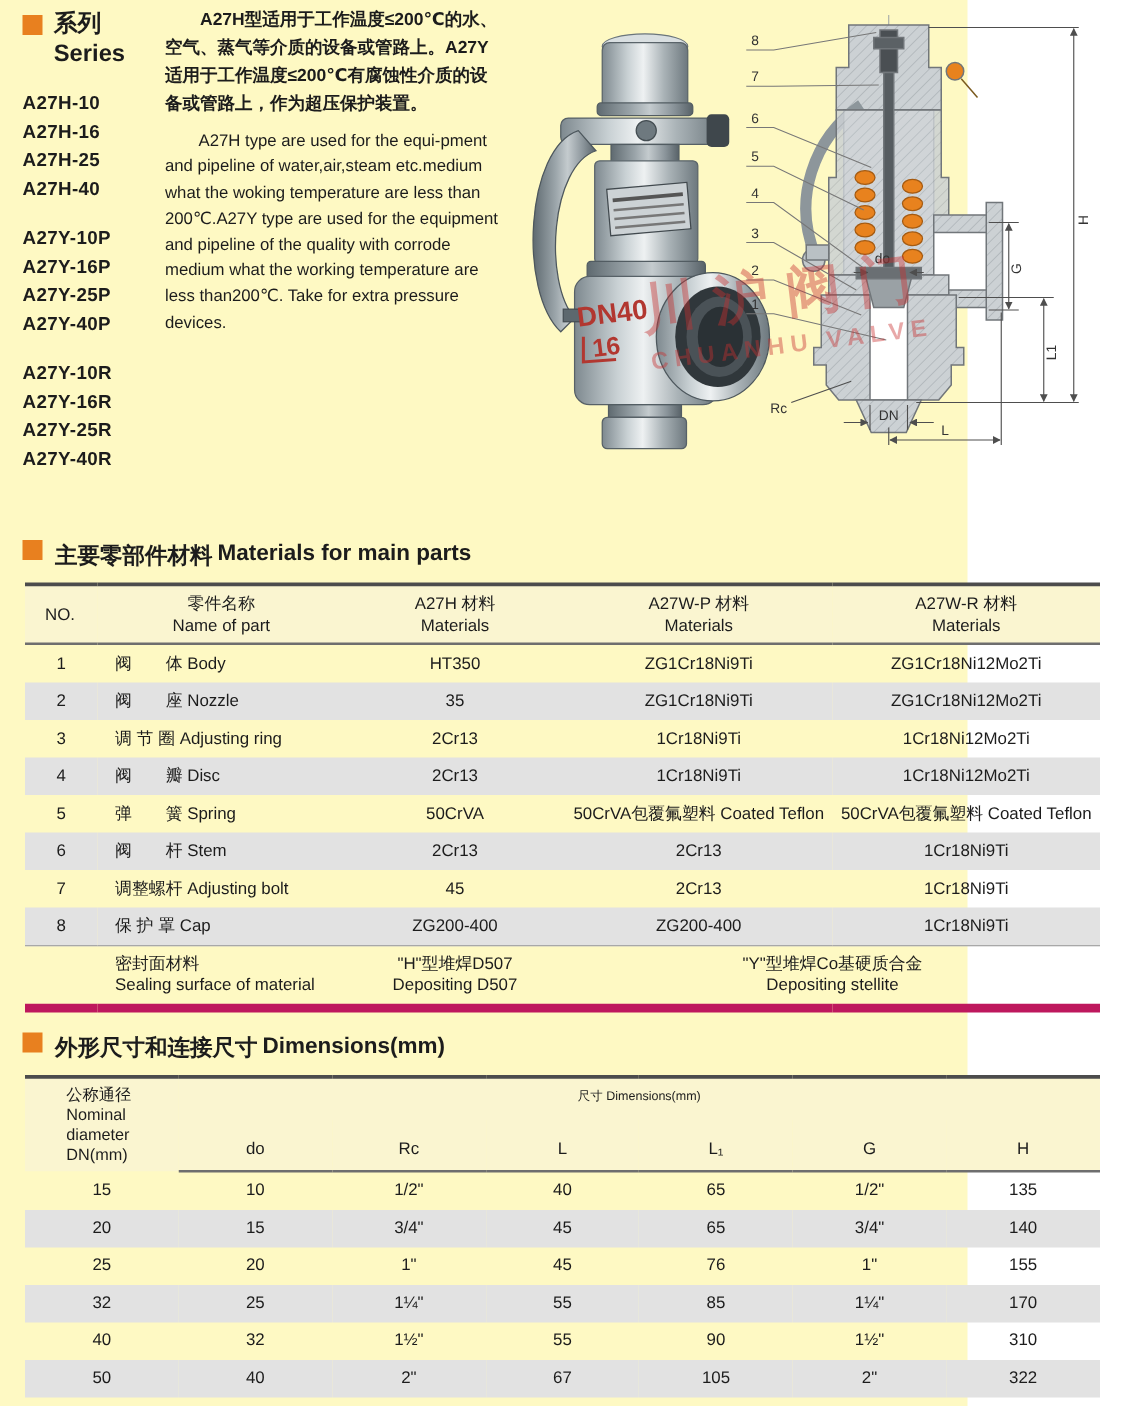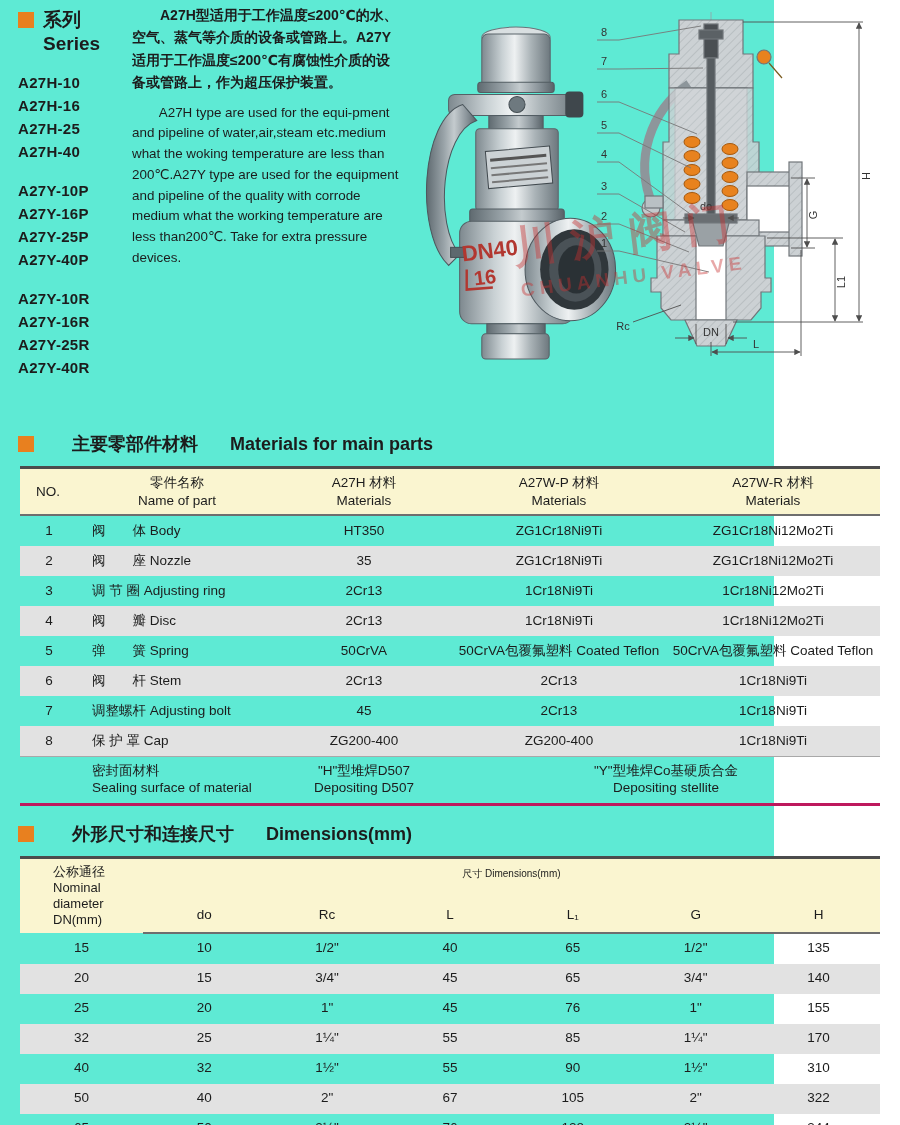--- a/index.html
+++ b/index.html
@@ -1,18 +1,18 @@
 <!DOCTYPE html>
 <html><head>
 <meta charset="utf-8">
 <style>
   html,body{margin:0;padding:0;background:#fff;}
   body{font-family:"Liberation Sans","DejaVu Sans",sans-serif;color:#1c1c1c;
        width:900px;height:1125px;position:relative;overflow:hidden;}
-  .page{position:relative;width:774px;height:1125px;background:#5eead4;}
+  .page{position:relative;width:774px;height:1125px;background:#fef9c3;}
 
   
   .top{position:relative;height:416px;}
   .series{position:absolute;left:18px;top:8px;width:112px;}
   .series-head{display:flex;gap:9px;}
   .bullet{width:16px;height:16px;background:#E8801F;flex:0 0 16px;margin-top:4px;}
   .series-title{font-size:19px;font-weight:bold;line-height:1.25;}
   .series-group{margin-top:15px;font-size:15px;font-weight:bold;line-height:1.55;letter-spacing:.3px;}
   .series-group div{white-space:nowrap;}
 
@@ -27,29 +27,29 @@
                font-size:16px;line-height:1.35;}
   .fig-caption .model{letter-spacing:.5px;}
 
   .watermark{position:absolute;left:455px;top:205px;width:350px;z-index:6;
              transform:rotate(-7deg);color:rgba(201,47,47,.42);text-align:center;
              pointer-events:none;}
   .watermark .zh{font-size:44px;font-weight:bold;letter-spacing:14px;white-space:nowrap;}
   .watermark .en{font-size:19px;font-weight:bold;letter-spacing:5px;margin-top:2px;white-space:nowrap;}
 
   
-  .sec-title{display:flex;align-items:center;margin:16px 0 10px 18px;gap:28px;}
+  .sec-title{display:flex;margin:16px 0 10px 18px;}
   .sec-title .bullet{margin-top:0;}
   .sec-title .zh{font-size:18px;font-weight:bold;margin-left:10px;}
   .sec-title .en{font-size:18px;font-weight:bold;margin-left:4px;}
 
   
   table{border-collapse:collapse;width:860px;margin:0 20px;table-layout:fixed;}
   thead{background:#FAF5D0;}
-  table{border-top:3px solid #4c4c4c;border-bottom:3px solid #be185d;}
+  table{border-top:3px solid #4c4c4c;border-bottom:7px solid #be185d;}
   thead tr:last-child th{border-bottom:2px solid #6e6e6e;}
   th{font-weight:normal;font-size:13.5px;line-height:1.3;padding:5px 2px;}
   td{font-size:13.5px;text-align:center;height:28px;padding:1px 3px;line-height:1.25;}
   tbody tr:nth-child(even){background:#E2E2E2;}
 
   .mat-tbl col.c-no{width:58px;}
   .mat-tbl col.c-name{width:198px;}
   .mat-tbl col.c-h{width:176px;}
   .mat-tbl col.c-wp{width:214px;}
   .mat-tbl col.c-wr{width:214px;}

